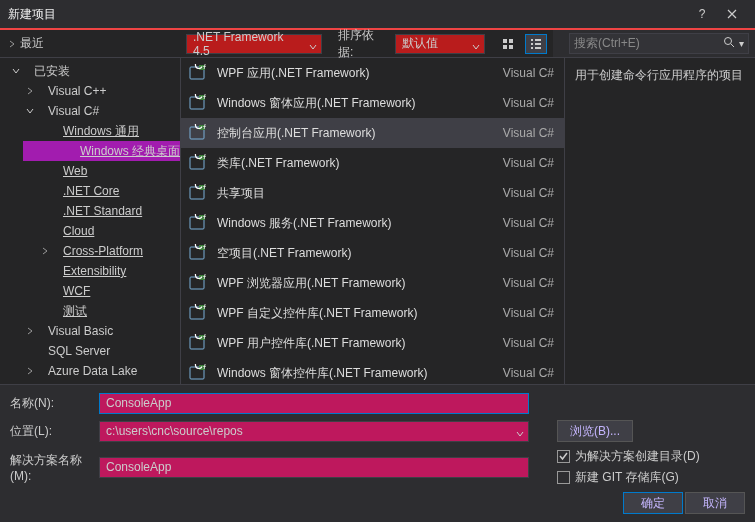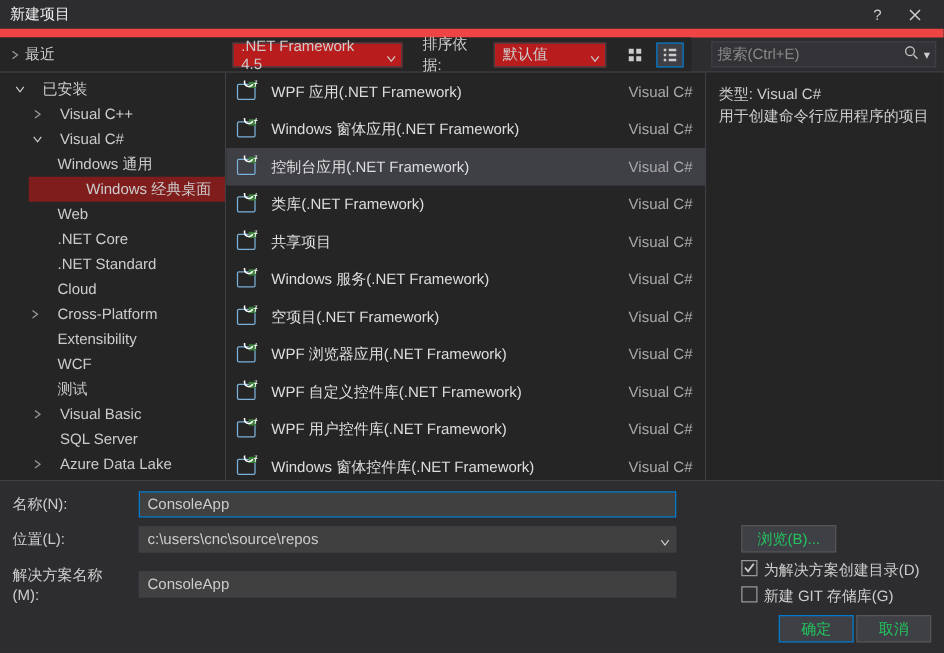--- a/index.html
+++ b/index.html
@@ -1,61 +1,61 @@
 <!DOCTYPE html>
 <html><head>
 <meta charset="utf-8">
 <style>
 * { margin: 0; padding: 0; box-sizing: border-box; font-family: "Microsoft YaHei", "Segoe UI", sans-serif; font-size: 12px; }
 body { background: #2d2d30; color: #ccc; width: 755px; height: 522px; overflow: hidden; display: flex; flex-direction: column; }
 
-.titlebar { height: 30px; background: #2d2d30; display: flex; align-items: center; padding: 0 8px; border-bottom: 7px solid #ef4444; }
+.titlebar { height: 30px; background: #2d2d30; display: flex; align-items: center; padding: 0 8px; border-bottom: 2px solid #ef4444; }
 .titlebar .title { flex: 1; color: #eee; }
 .titlebar .tb-btn { width: 30px; height: 26px; display: flex; align-items: center; justify-content: center; color: #ccc; }
 .titlebar .tb-btn svg { width: 10px; height: 10px; }
 
 .toolbar { height: 28px; display: flex; align-items: stretch; border-bottom: 1px solid #3f3f46; }
 .tree-head { width: 180px; display: flex; align-items: center; padding-left: 8px; background: #252526; }
 .tree-head .chev { margin-right: 4px; }
 .fw-sort { flex: 1; display: flex; align-items: center; gap: 6px; padding: 0 6px; background: #252526; }
 .combo { background: #b91c1c; border: 1px solid #3f3f46; color: #ccc; padding: 2px 18px 2px 6px; position: relative; height: 20px; display: flex; align-items: center; }
 .combo .chev-d { position: absolute; right: 4px; top: 5px; }
 .icon-btn { width: 22px; height: 20px; display: flex; align-items: center; justify-content: center; border: 1px solid transparent; }
 .icon-btn.active { border: 1px solid #007acc; background: #3f3f46; }
 .search { flex: 0 0 180px; display: flex; align-items: center; background: #333337; border: 1px solid #3f3f46; margin: 3px 6px 3px 16px; padding: 0 4px; color: #888; }
 .search .sg { margin-left: auto; }
 
 .body { flex: 1; display: flex; overflow: hidden; }
 
 .tree { width: 180px; background: #252526; overflow-y: auto; padding: 3px 0; }
 .tree .node { display: flex; align-items: center; height: 20px; padding-left: 6px; color: #ccc; white-space: nowrap; gap: 12px; }
-.tree .node.sel { background: #7f1d1d; margin-left: 23px; }
+.tree .node.sel { background: #a21caf; margin-left: 23px; }
 .tree .node .nchev { width: 12px; display: flex; justify-content: center; }
 .tree .d1 { padding-left: 10px; }
 .tree .d2 { padding-left: 24px; }
-.tree .d3 { padding-left: 22px; }
+.tree .d3 { padding-left: 39px; text-decoration: underline; }
 
 .center { flex: 1; background: #252526; overflow-y: auto; border-left: 1px solid #3f3f46; border-right: 1px solid #3f3f46; }
 .tmpl { display: flex; align-items: center; height: 30px; padding: 0 10px 0 6px; gap: 10px; }
 .tmpl.sel { background: #3f3f46; }
 .tmpl .ticon { width: 20px; height: 20px; display: flex; align-items: center; justify-content: center; }
 .tmpl .tname { flex: 1; color: #ddd; }
 .tmpl .tlang { color: #aaa; }
 
 .detail { width: 190px; background: #252526; padding: 8px 10px; color: #ccc; line-height: 1.5; }
 
 .bottom { background: #2d2d30; padding: 8px 10px; border-top: 1px solid #3f3f46; }
-.brow { display: flex; align-items: center; margin-bottom: 6px; gap: 16px; }
+.brow { display: flex; align-items: center; margin-bottom: 6px; gap: 4px; }
 .blabel { width: 85px; color: #ccc; }
-.binput { flex: 0 0 430px; background: #404040; border: 1px solid #3f3f46; color: #ccc; padding: 2px 6px; height: 21px; position: relative; }
+.binput { flex: 0 0 430px; background: #be185d; border: 1px solid #3f3f46; color: #ccc; padding: 2px 6px; height: 21px; position: relative; }
 .binput.sel { border: 1px solid #007acc; }
 .binput .chev-d { position: absolute; right: 4px; top: 5px; }
-.btn { background: #3f3f46; border: 1px solid #555; color: #22c55e; padding: 2px 12px; height: 22px; display: flex; align-items: center; }
+.btn { background: #3f3f46; border: 1px solid #555; color: #c4b5fd; padding: 2px 12px; height: 22px; display: flex; align-items: center; }
 .btn.primary { border: 1px solid #007acc; }
-.chk-row { display: flex; gap: 5px; color: #ccc; }
+.chk-row { display: flex; align-items: center; gap: 5px; color: #ccc; }
 .chk { width: 13px; height: 13px; border: 1px solid #999; background: #2d2d30; display: flex; align-items: center; justify-content: center; }
 .chk.on svg { display: block; }
 .chk svg { display: none; }
 .footer-btns { display: flex; justify-content: flex-end; gap: 2px; margin-top: 6px; }
 
 .chev svg, .nchev svg, .chev-d svg { width: 8px; height: 8px; }
 </style>
 </head>
 <body>
 
@@ -340,21 +340,20 @@
               <text x="14" y="5" font-size="4" fill="#fff" text-anchor="middle">C#</text>
             </svg>
           </span>
           <span class="tname">Windows 窗体控件库(.NET Framework)</span>
           <span class="tlang">Visual C#</span>
         </div>
       </div>
   </div>
 
   <div class="detail">
-    <div><span>类型:</span> <span>Visual C#</span></div>
     <div>用于创建命令行应用程序的项目</div>
   </div>
 </div>
 
 <div class="bottom">
   <div class="brow">
     <div class="blabel">名称(N):</div>
     <div class="binput sel"><span>ConsoleApp</span></div>
   </div>
   <div class="brow">

